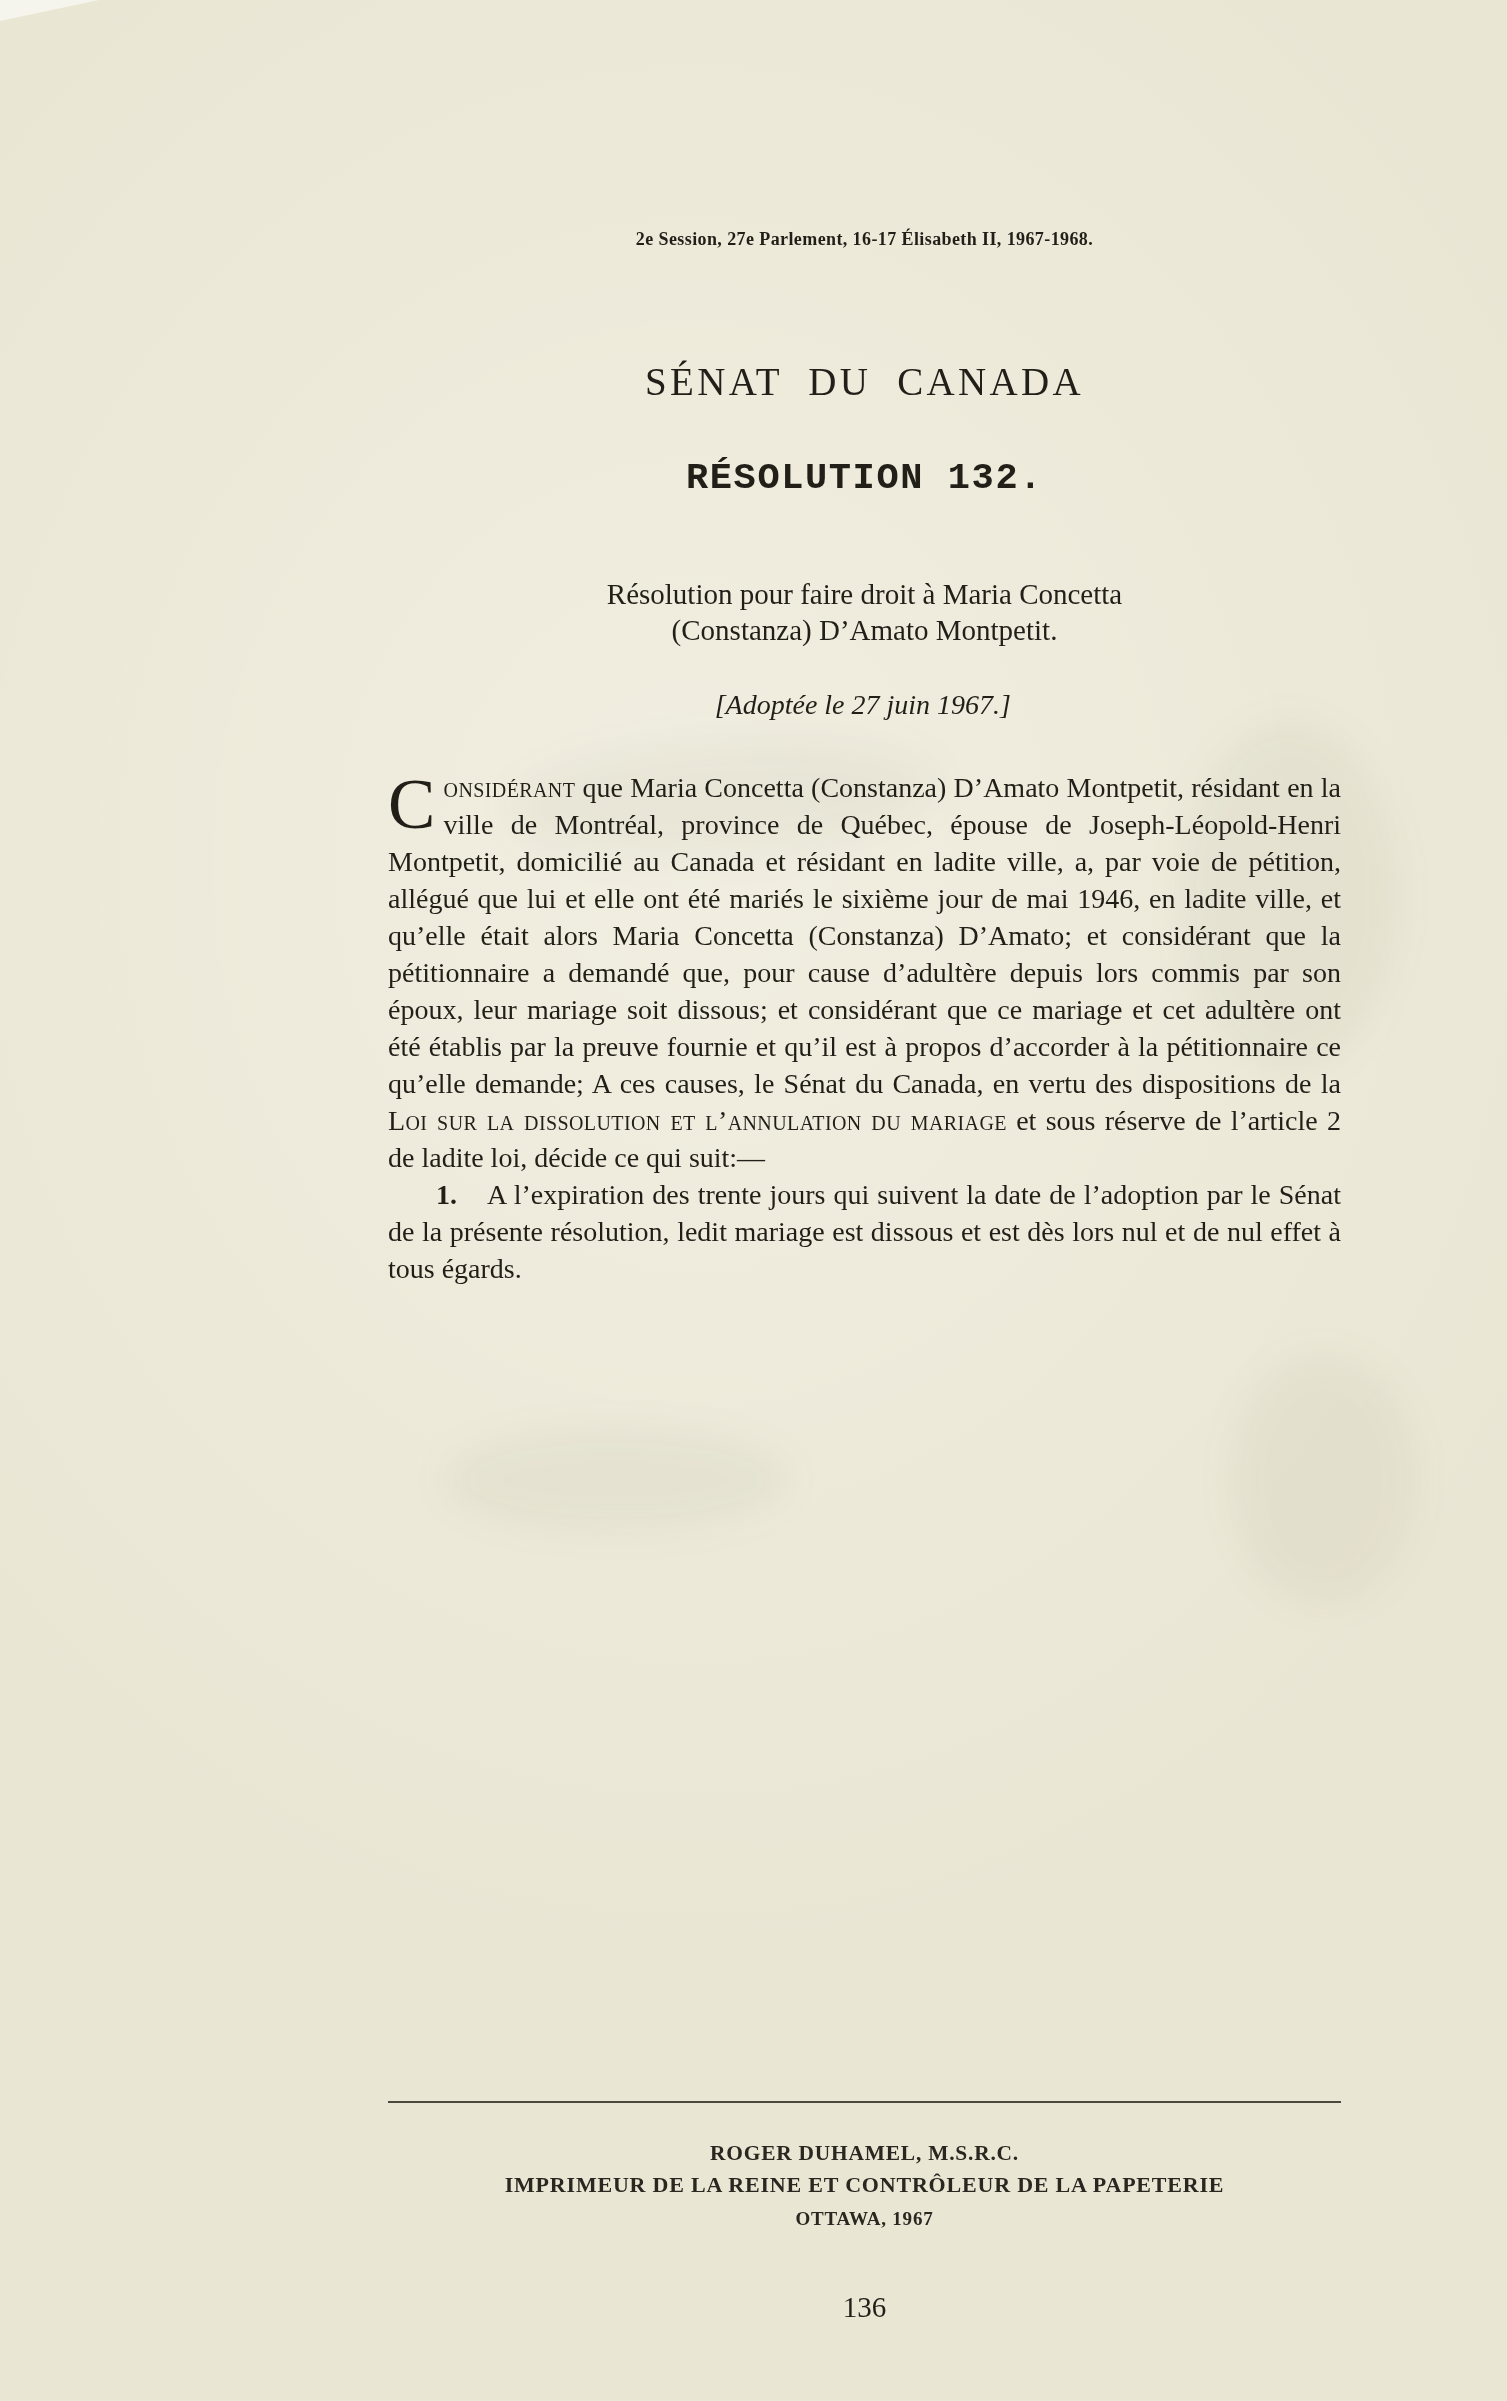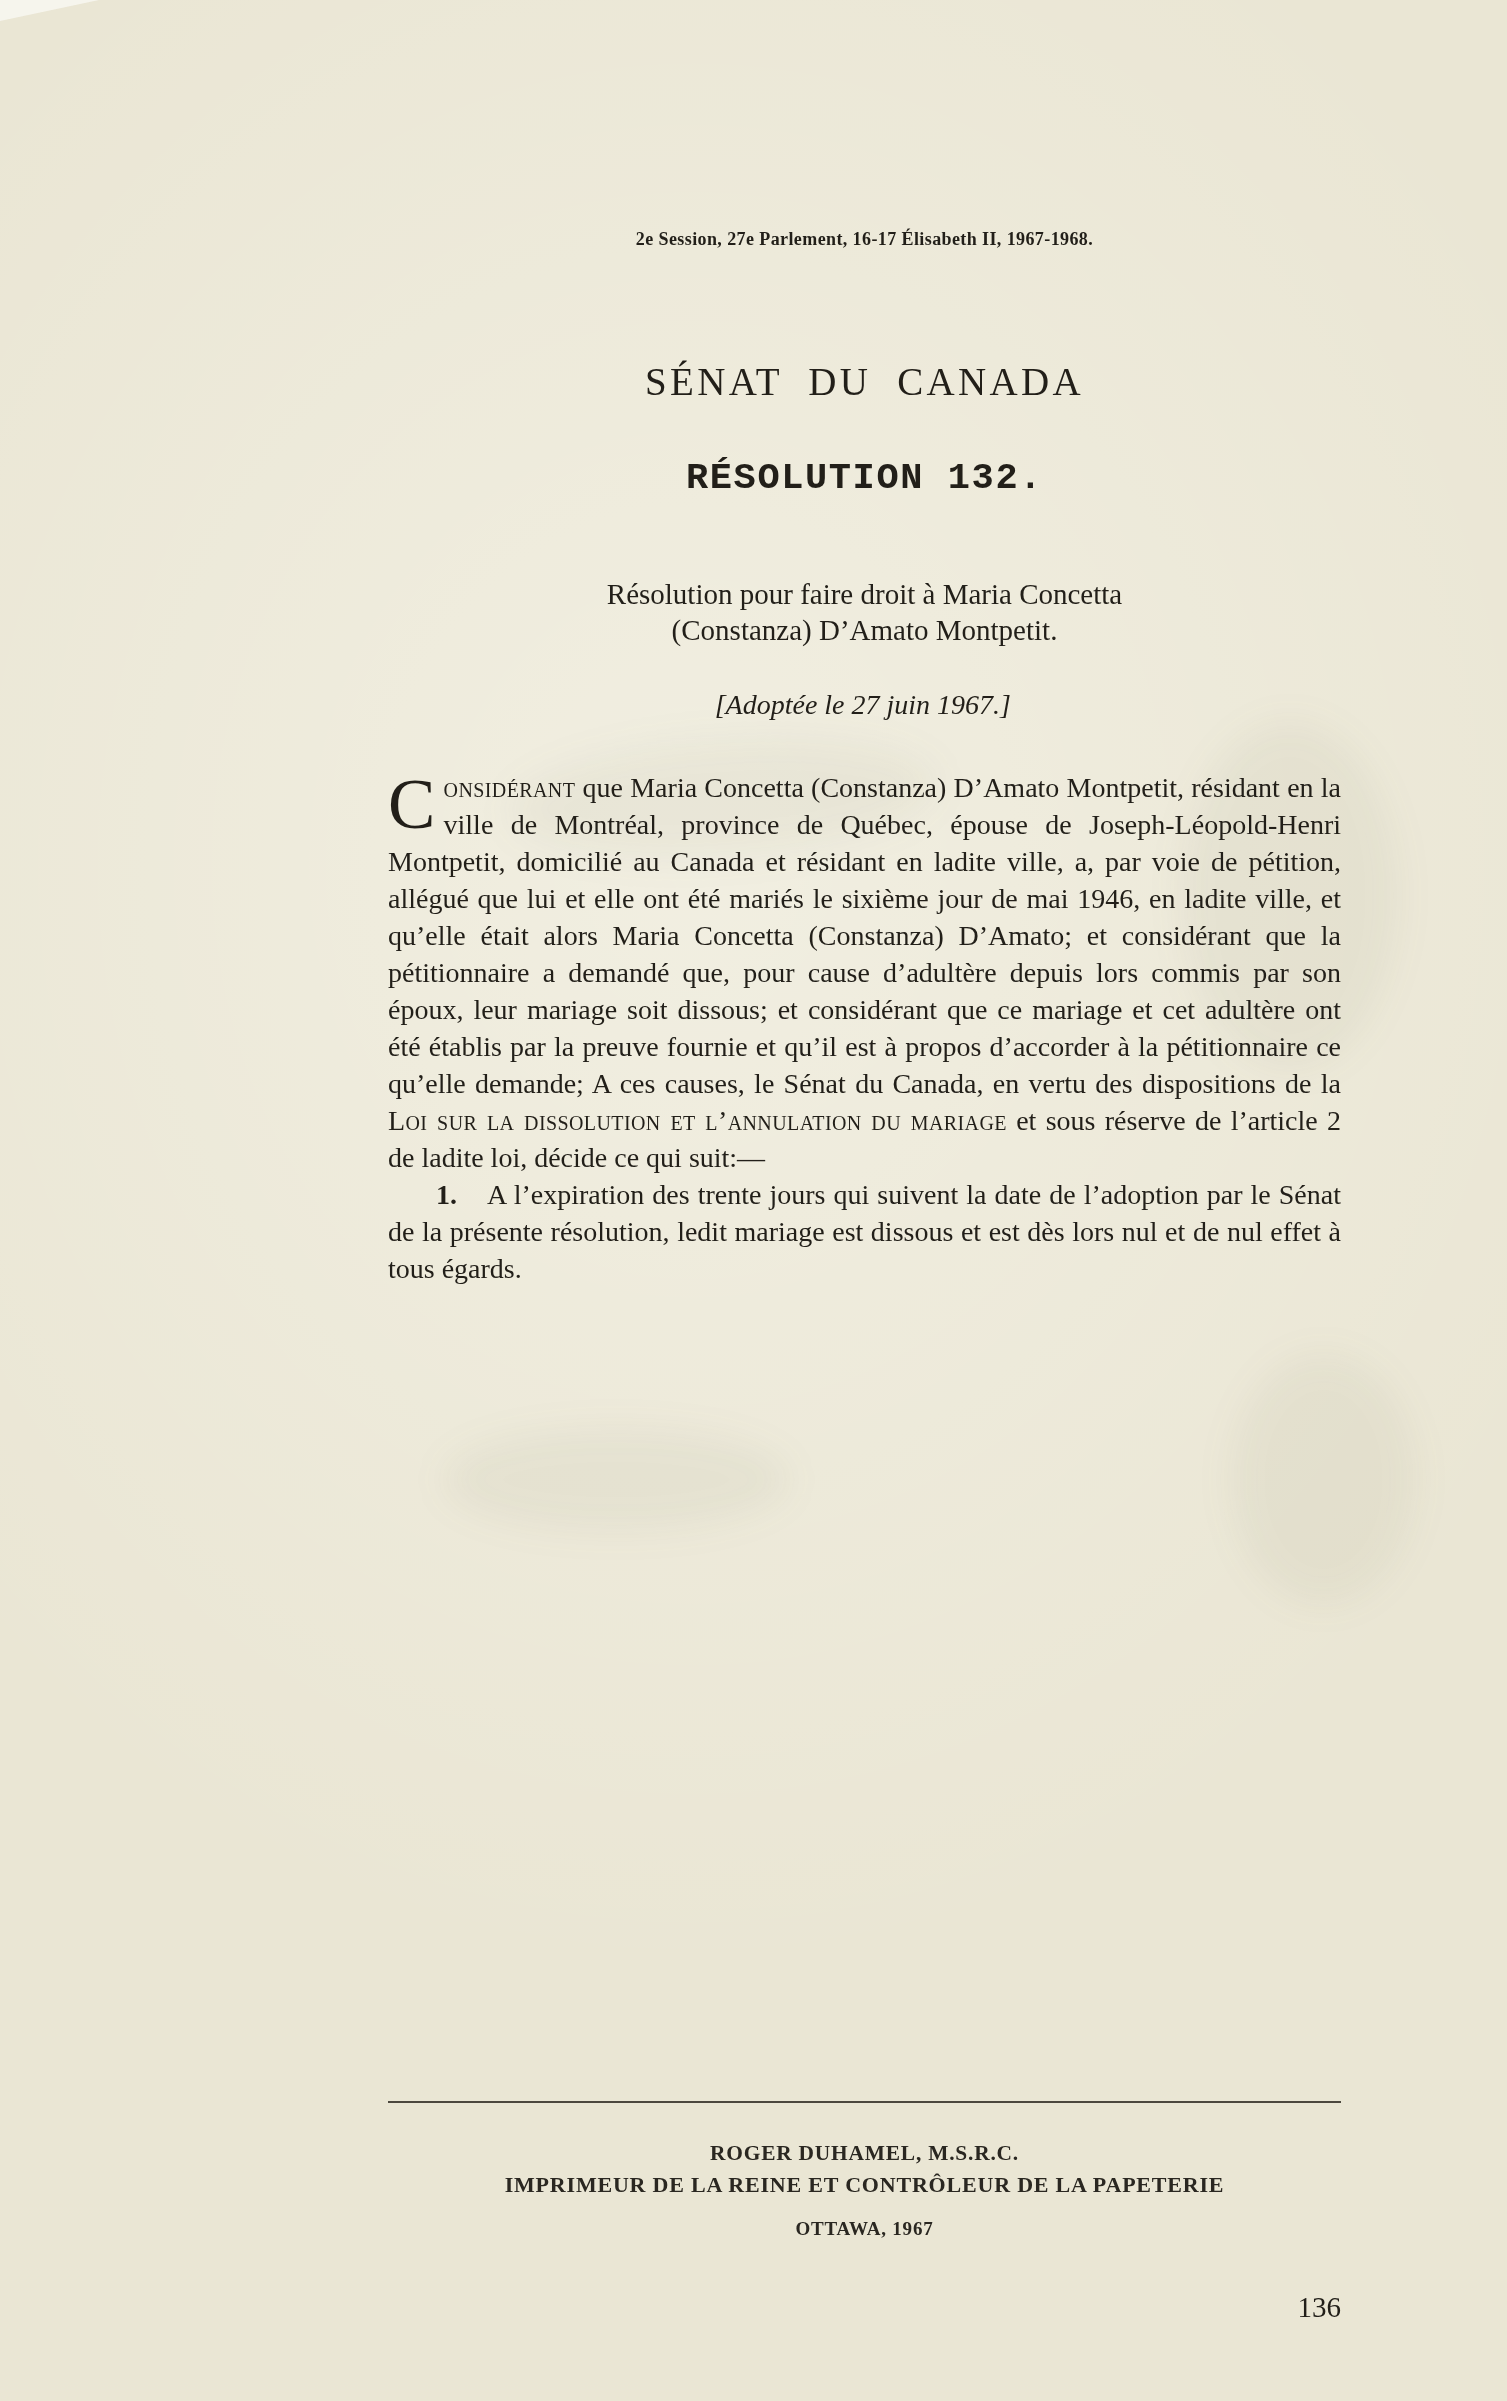--- a/index.html
+++ b/index.html
@@ -120,27 +120,27 @@
     width: 100%;
   }
   .imprint {
     margin-top: 36px;
     text-align: center;
     font-weight: bold;
     color: #2a2721;
   }
   .imprint-line1 { font-size: 21.4px; letter-spacing: 0.8px; line-height: 28px; }
   .imprint-line2 { font-size: 22px; letter-spacing: 0.8px; line-height: 30px; margin-top: 3.3px; }
-  .imprint-line3 { font-size: 19px; letter-spacing: 0.8px; line-height: 25px; margin-top: 16px; }
+  .imprint-line3 { font-size: 19px; letter-spacing: 0.8px; line-height: 25px; margin-top: 6px; }
   .page-number {
     position: absolute;
     left: 388px;
     top: 2291px;
     width: 953px;
-    text-align: right;
+    text-align: center;
     font-size: 29px;
   }
 </style>
 </head>
 <body>
 
 <div class="paper">
   <div class="corner-sliver"></div>
   <div class="stain s1"></div>
   <div class="stain s2"></div>

